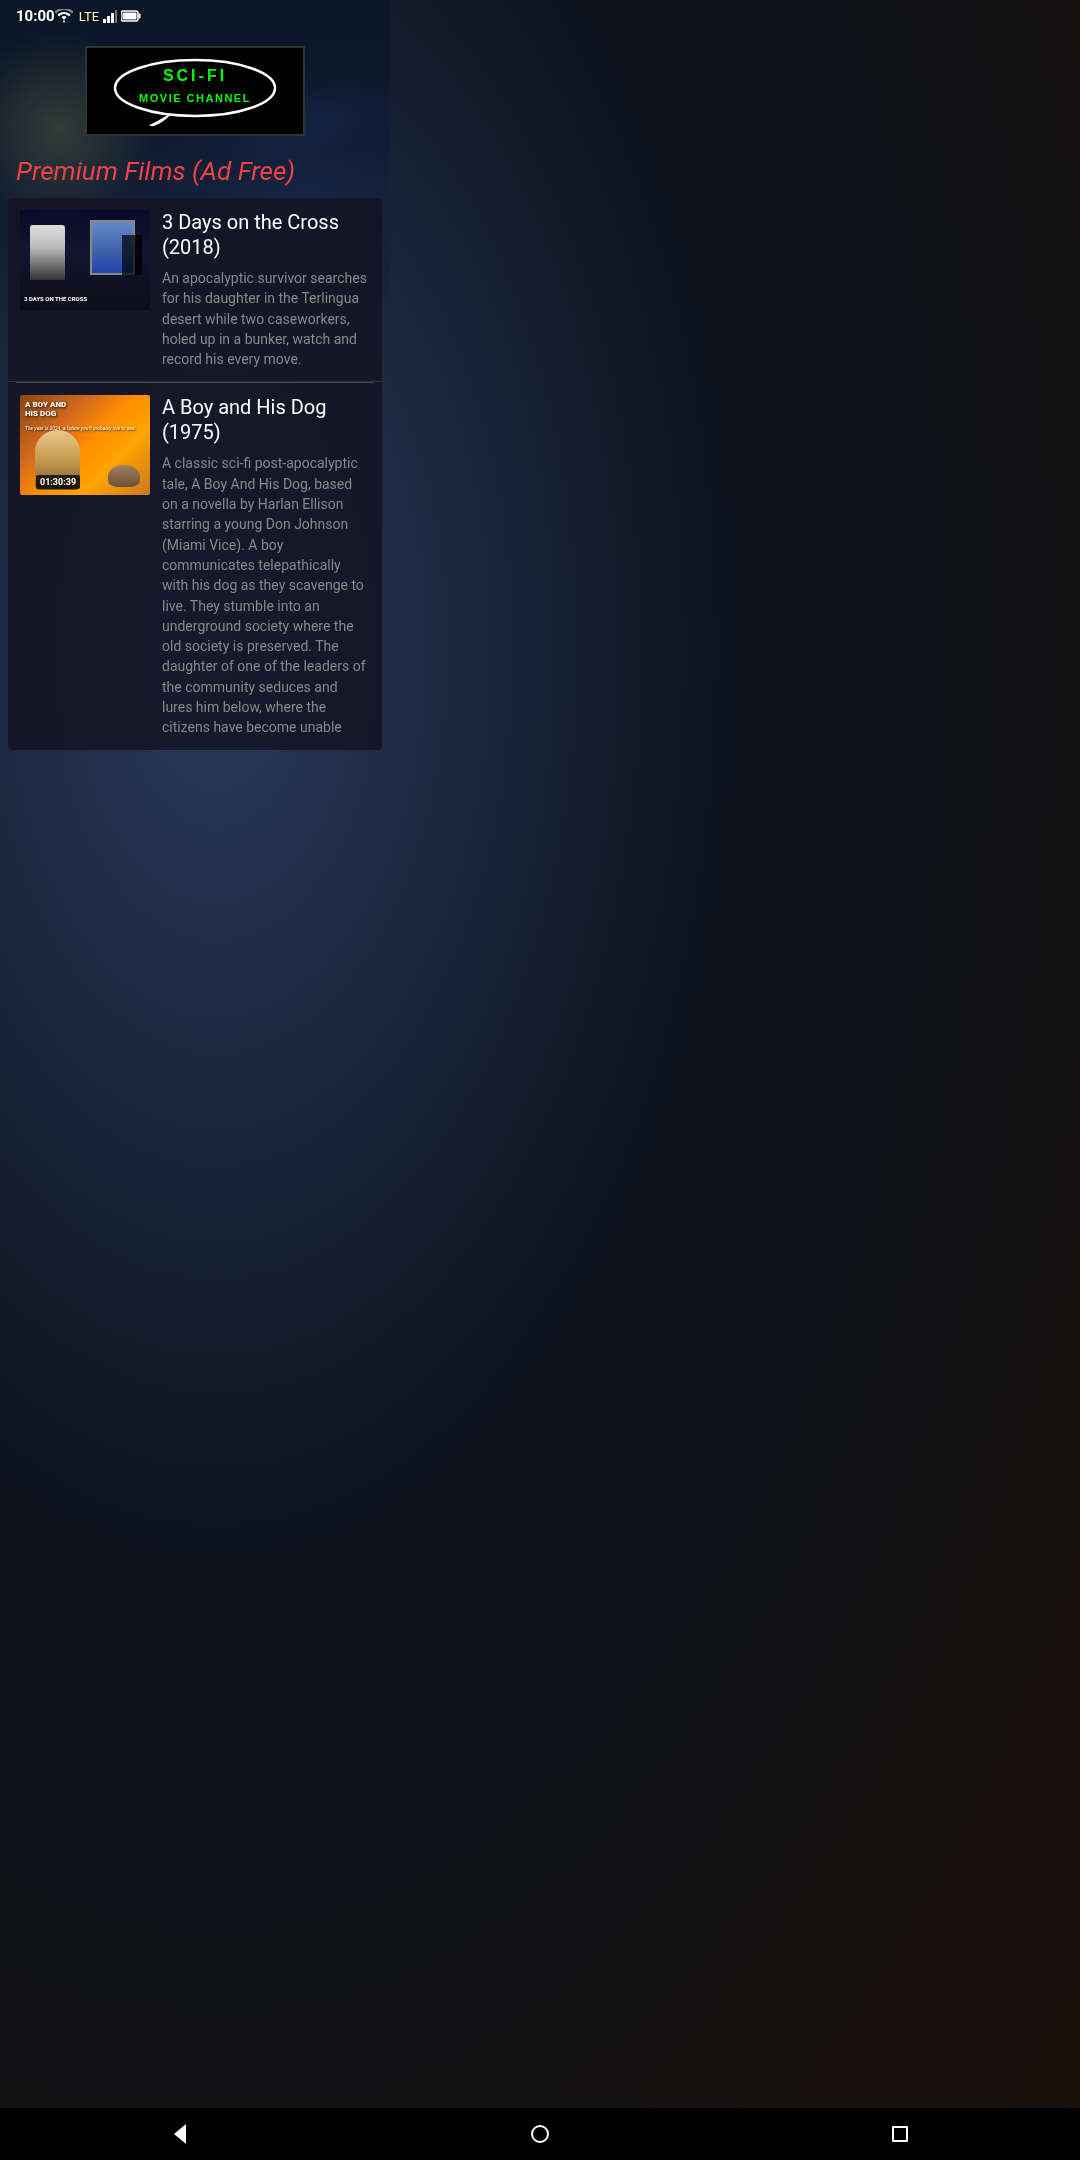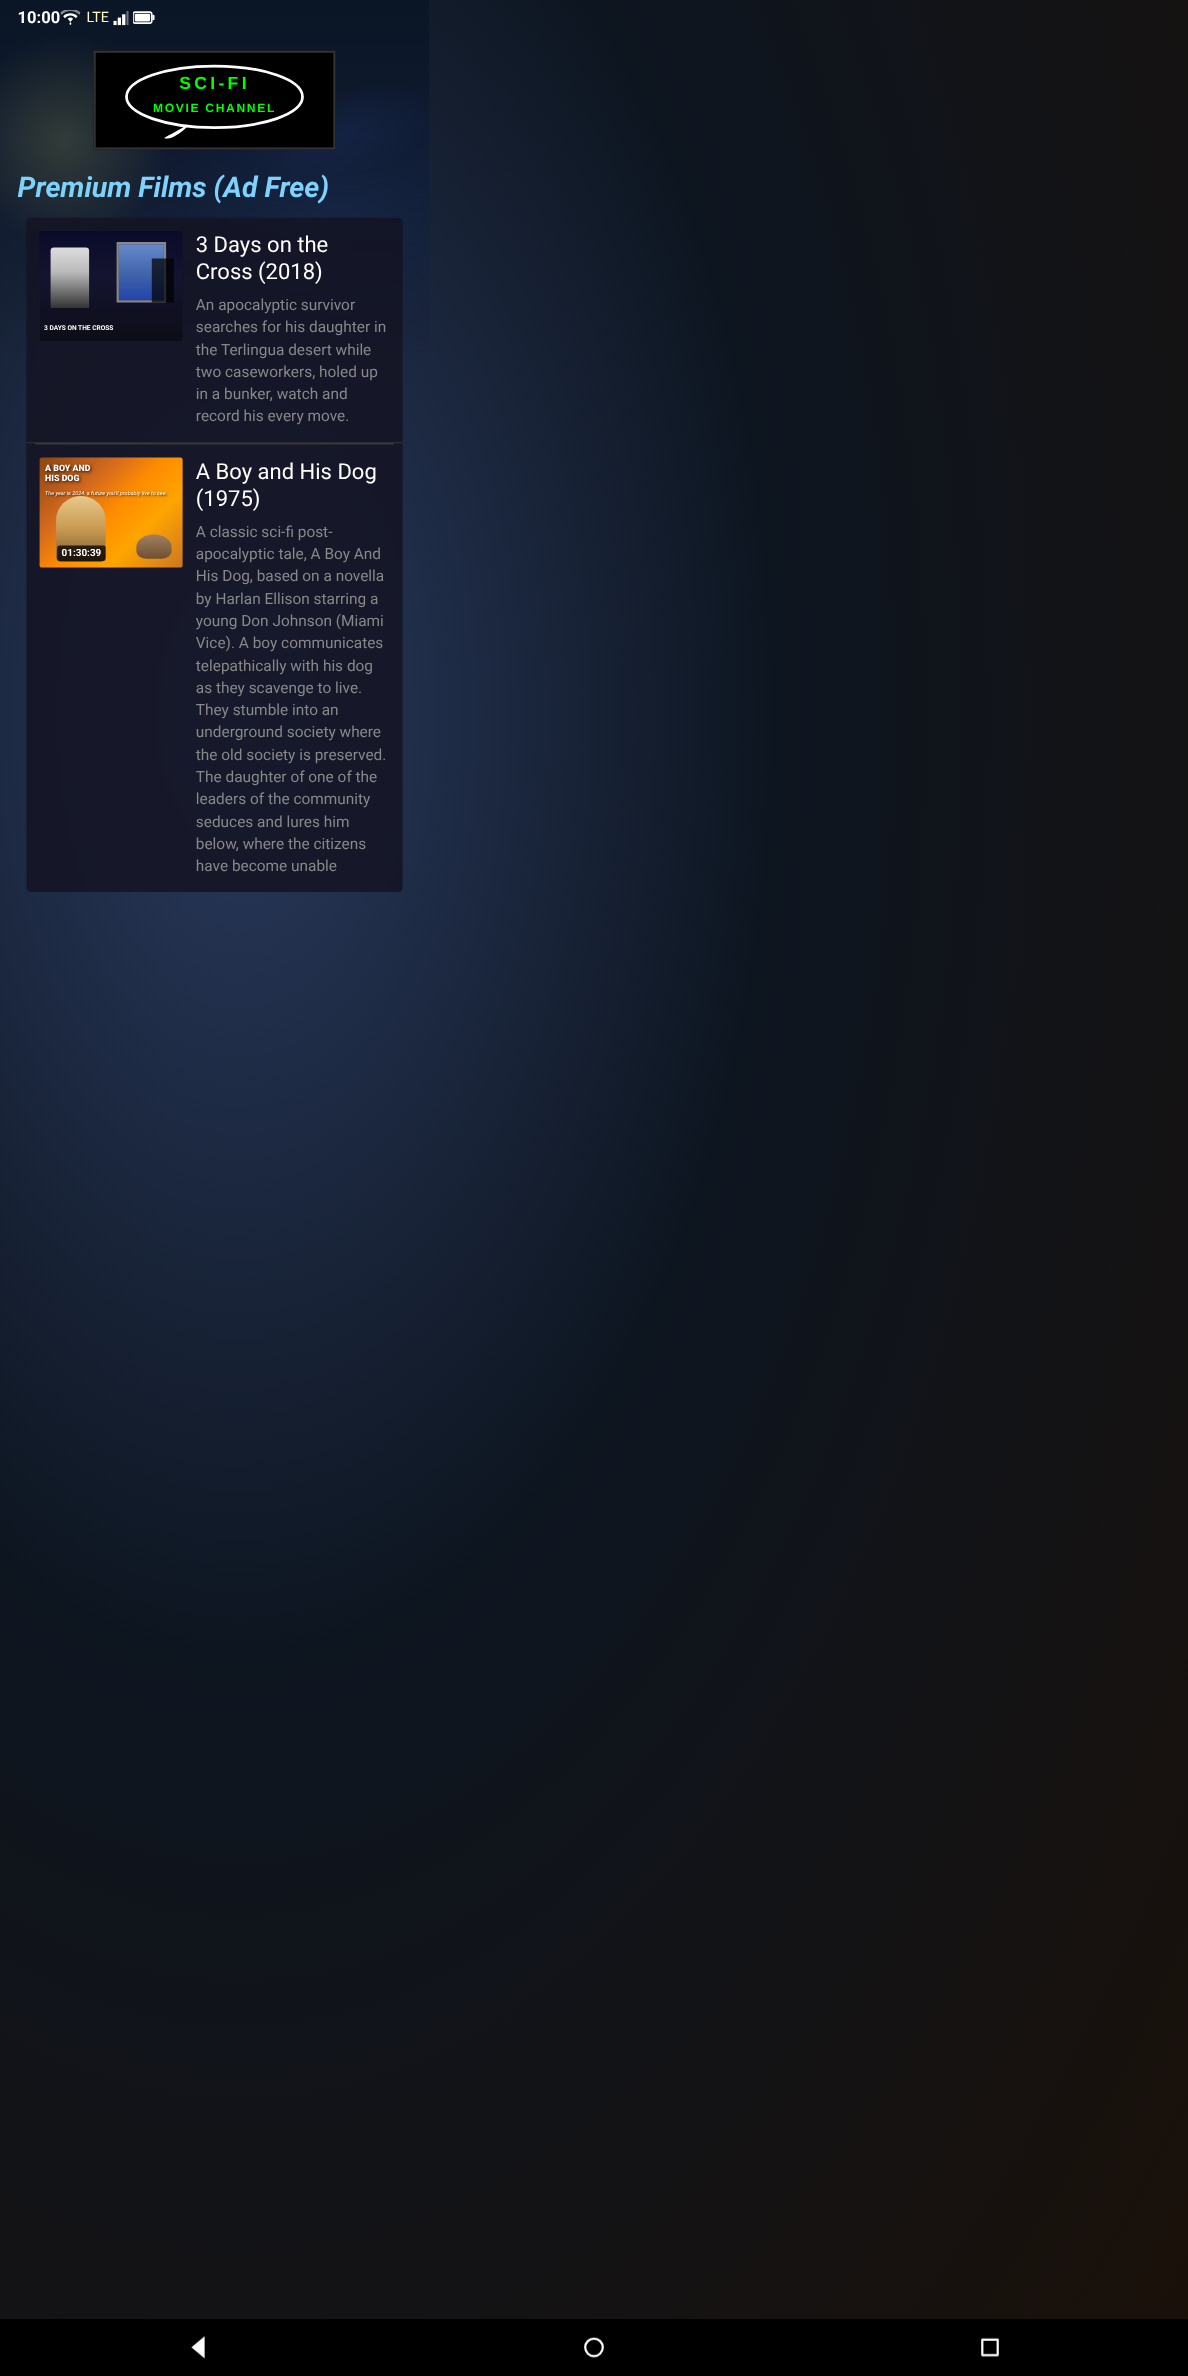--- a/index.html
+++ b/index.html
@@ -68,31 +68,31 @@
       justify-content: center;
     }
 
     .logo-bubble-svg {
       width: 170px;
       height: 70px;
     }
 
     
     .section-heading {
-      color: #7dd3fc;
+      color: #ef4444;
       font-size: 26px;
-      font-weight: bold;
+      font-weight: normal;
       padding: 8px 16px 12px;
       font-style: italic;
     }
 
     
     .movie-list {
       background: rgba(20, 20, 35, 0.85);
-      margin: 0 24px;
+      margin: 0 8px;
       border-radius: 4px;
     }
 
     
     .movie-card {
       display: flex;
       flex-direction: row;
       padding: 12px;
       gap: 12px;
       border-bottom: 1px solid #333;

